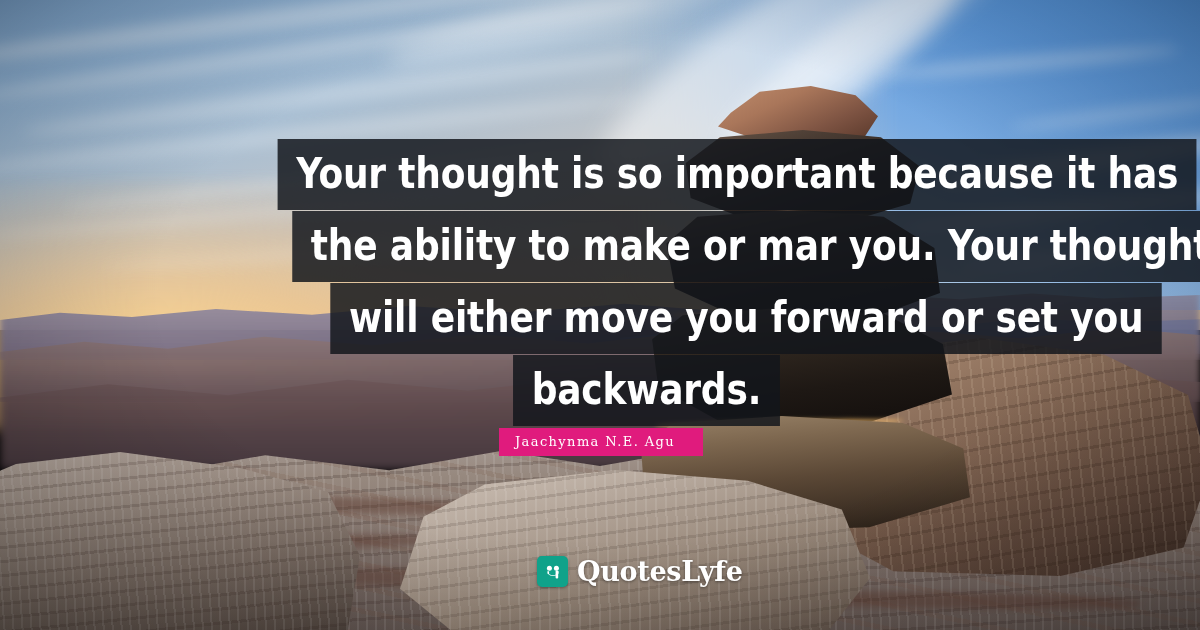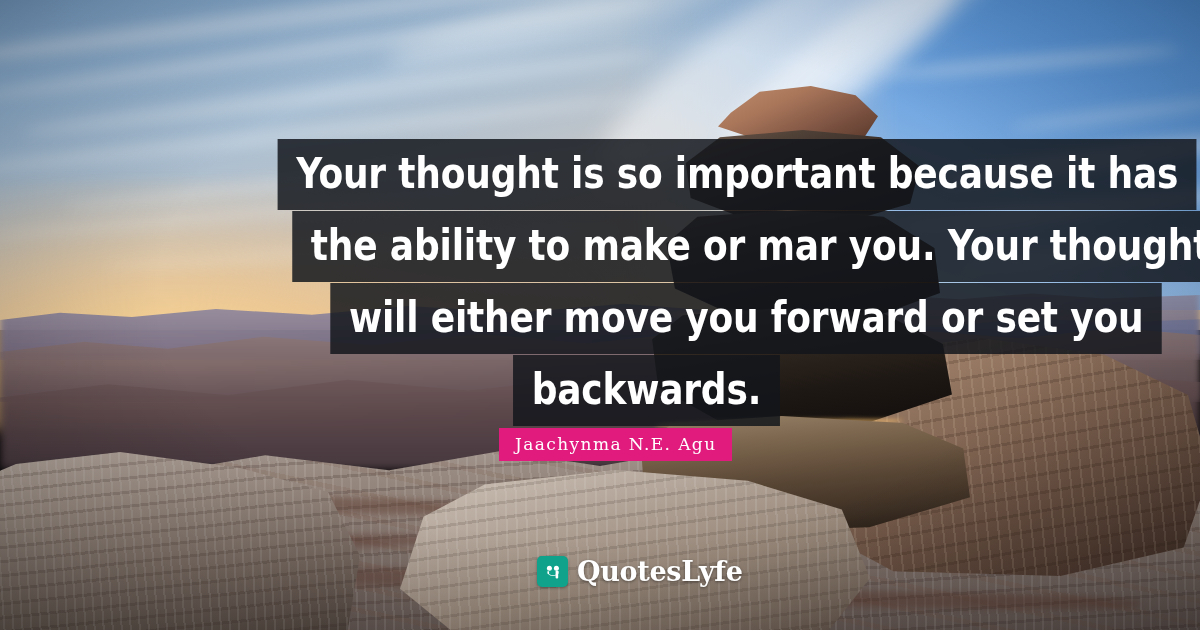--- a/index.html
+++ b/index.html
@@ -245,24 +245,24 @@
   .q1 { position:absolute; left:243px;  top:139px; }
   .q2 { position:absolute; left:257px;  top:211px; }
   .q3 { position:absolute; left:299px;  top:283px; }
   .q4 { position:absolute; left:503px;  top:355px; }
 
   .author {
     position:absolute; left:499px; top:428px;
     background:#e01b7d;
     color:#ffffff;
     font-family:"DejaVu Serif","Liberation Serif", serif;
-    font-size:17px;
+    font-size:13px;
     font-weight:normal;
     letter-spacing:1.4px;
-    padding:6px 16px 7px 16px;
+    padding:6px 28px 7px 16px;
     white-space:nowrap;
   }
 
   
   .brand {
     position:absolute; left:529px; top:556px;
     display:flex; align-items:center; gap:9px;padding-left:8px;
   }
   .brand-mark {
     width:31px; height:31px;

